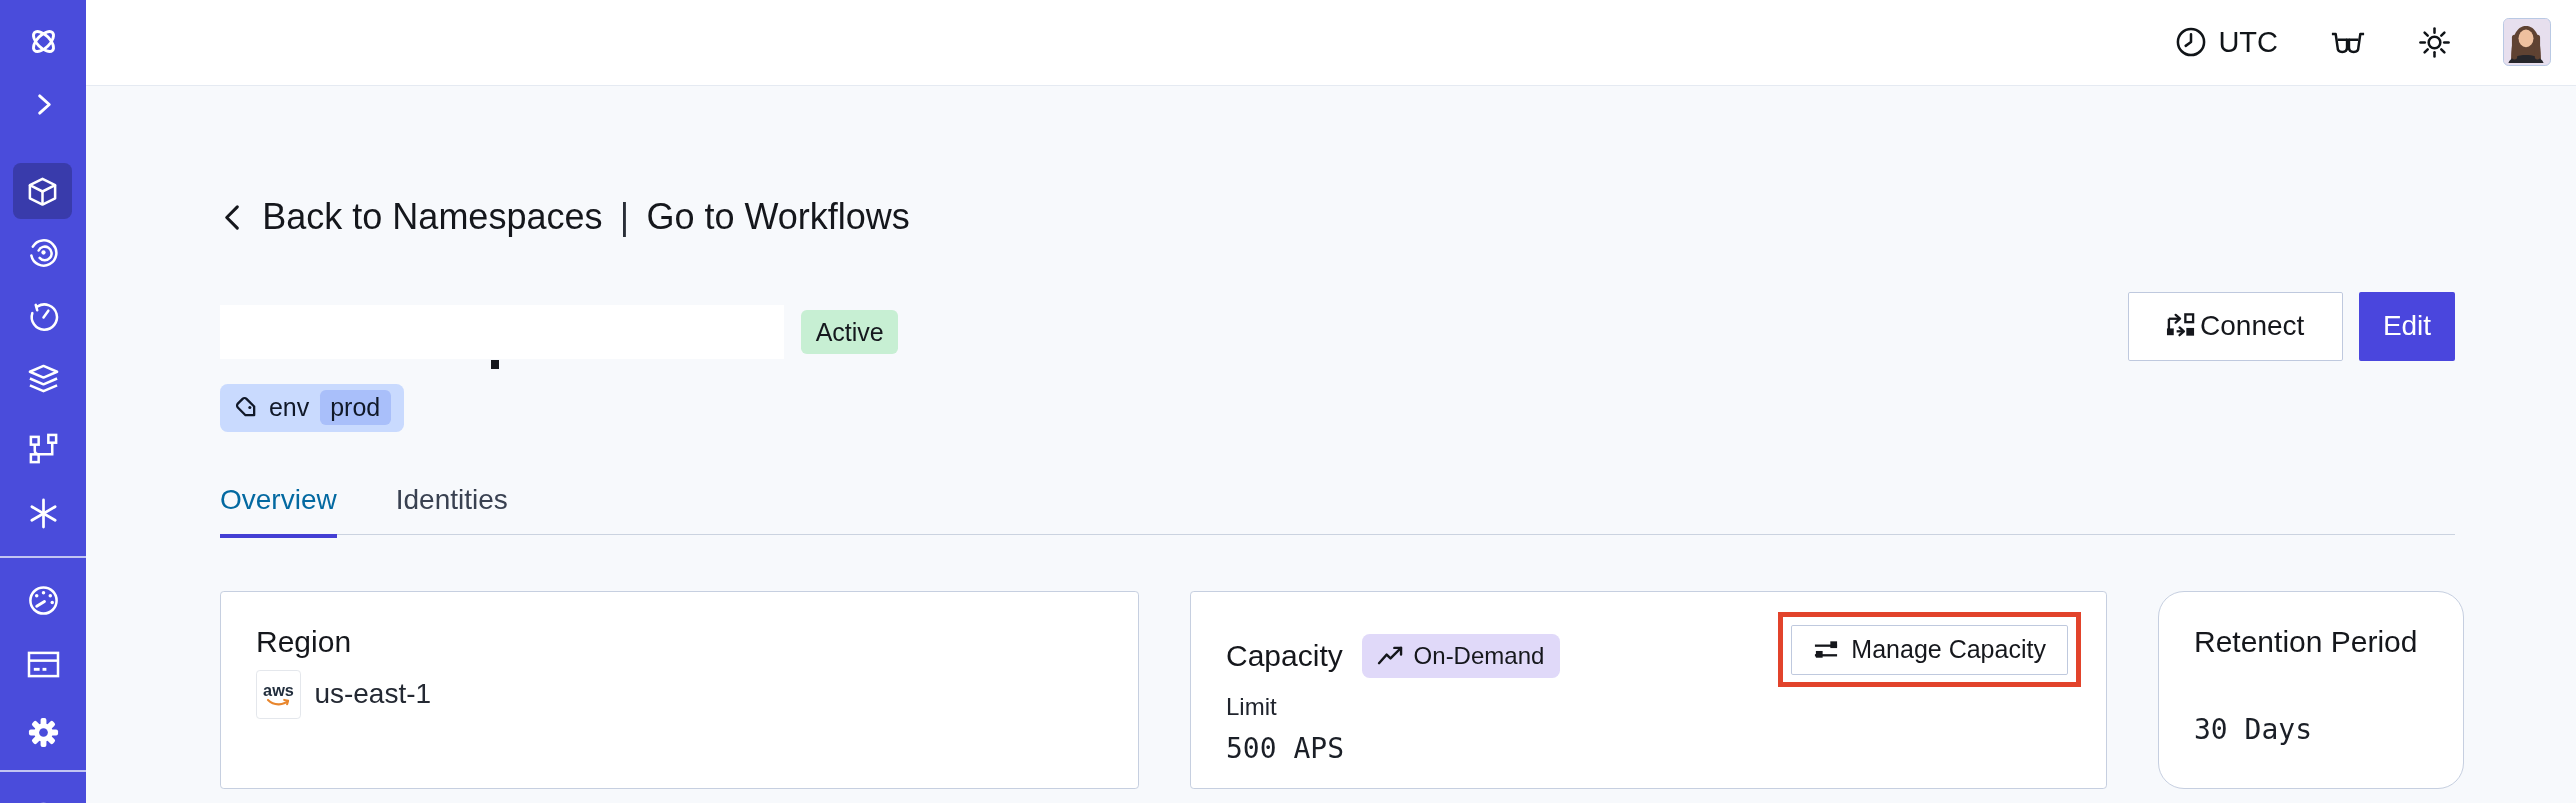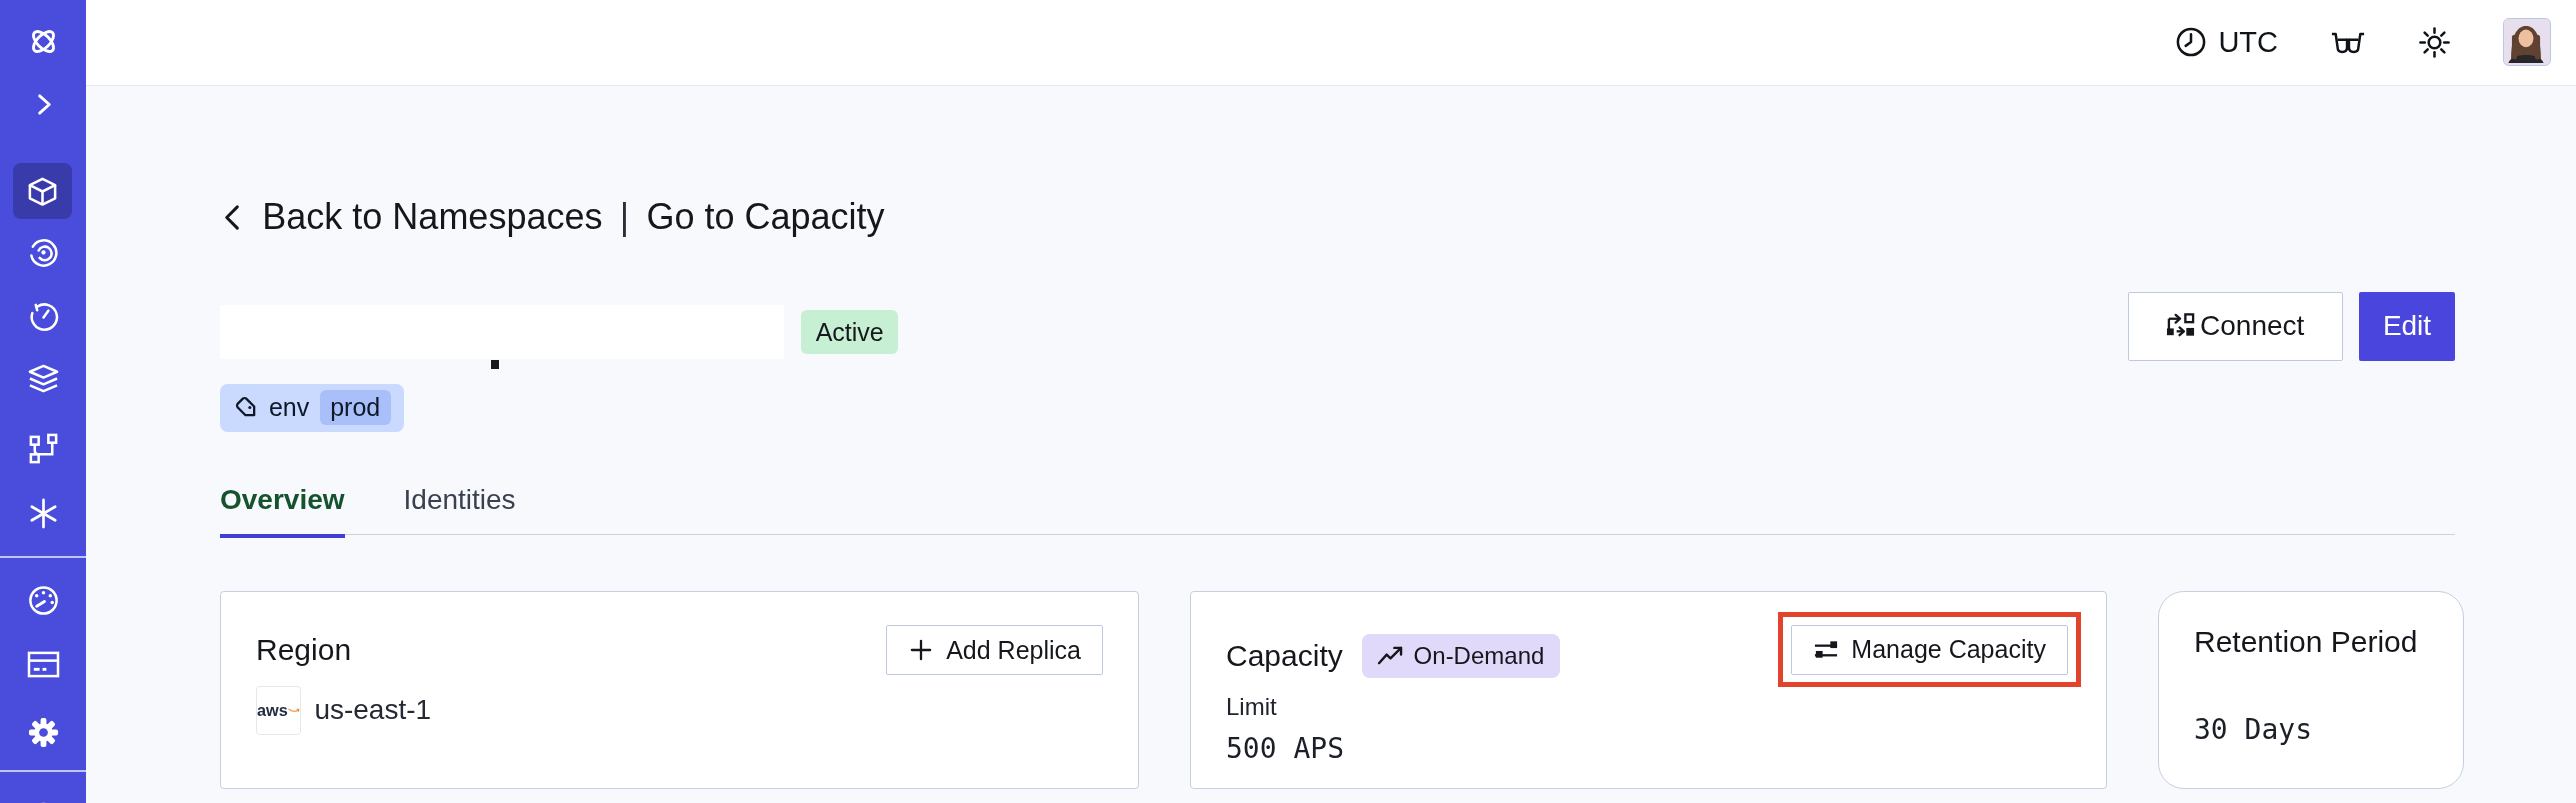--- a/index.html
+++ b/index.html
@@ -37,37 +37,37 @@
   .btn { display:inline-flex; align-items:center; justify-content:center; gap:4px; border-radius:1.9px; cursor:pointer; font-size:28px; }
   .btn-connect { width:215px; height:69px; background:#FFFFFF; border:1.9px solid #BFC9DE; color:#15171C; }
   .btn-edit { width:96px; height:69px; background:#4A46DD; border:none; color:#FFFFFF; }
 
   .tag-row { margin-top:23px; }
   .tag-pill { display:inline-flex; align-items:center; gap:10.5px; background:#C9DAFE; border-radius:7.7px; padding:6.7px 13.4px; font-size:25px; color:#101828; }
   .tag-chip { background:#A9BFFA; border-radius:5.8px; padding:2.9px 10.5px; }
 
   .tabs { margin-top:52px; display:flex; gap:59px; border-bottom:1.9px solid #CBD3E0; }
   .tab { font-size:28px; padding-bottom:18px; color:#394151; cursor:pointer; border-bottom:4.8px solid transparent; margin-bottom:-3.4px; }
-  .tab.active { color:#14532d; font-weight:700; border-bottom-color:#443FD4; }
+  .tab.active { color:#0369a1; font-weight:400; border-bottom-color:#443FD4; }
 
   .cards { margin-top:56px; display:flex; gap:51px; }
   .card { background:#FFFFFF; border:1.9px solid #C6CFE0; border-radius:3.8px; height:198px; padding:33px 35px; }
   .card-region { flex:0 0 919px; }
   .card-capacity { flex:0 0 917px; }
   .card-retention { flex:0 0 306px;border-radius:26px; }
   .card-head { display:flex; justify-content:space-between; align-items:center; }
   .head-left { display:flex; align-items:center; gap:19px; }
   .card-title { font-size:30px; font-weight:500; color:#15171C; }
   .ghost-btn { display:inline-flex; align-items:center; gap:12.5px; height:50px; padding:0 21px; background:#FFFFFF; border:1.9px solid #BFC9DE; border-radius:1.9px; font-size:25px; color:#15171C; cursor:pointer; white-space:nowrap; }
   .badge-ondemand { display:inline-flex; align-items:center; gap:9.6px; height:44px; padding:0 15.3px; background:#E0D9F9; border-radius:7.7px; font-size:24px; color:#15171C; }
   .field-label { margin-top:15.3px; font-size:24px; color:#20242D; }
   .value-row { margin-top:10.5px; display:flex; align-items:center; gap:13.4px; }
   .value-text { font-size:28px; color:#242933; }
   .mono { font-family:"DejaVu Sans Mono", monospace; font-size:28px; color:#1B1F27; }
-  .aws-chip { width:45px; height:49px; background:#FFFFFF; border:1.9px solid #E4E7EC; border-radius:3.8px; display:flex; flex-direction:row; align-items:center; justify-content:center; }
+  .aws-chip { width:45px; height:49px; background:#FFFFFF; border:1.9px solid #E4E7EC; border-radius:3.8px; display:flex; flex-direction:column; align-items:center; justify-content:center; }
   .aws-chip .aws-word { font-size:16.3px; font-weight:bold; color:#232F3E; line-height:1; }
   .highlight-red { border:5.8px solid #E2432B; padding:7.7px; margin:-13.4px -9.6px 0 0; }
   .retention-value { margin-top:54px; }
 </style>
 </head>
 <body>
 
 <div class="sidebar">
   <div class="nav-item" style="top:14.4px">
     <svg width="35" height="35" viewBox="0 0 36 36">
@@ -224,21 +224,21 @@
 </div>
 
 <div class="main">
 
   <div class="breadcrumb">
     <svg width="25" height="29" viewBox="0 0 26 30">
       <polyline points="18,4 7,15 18,26" fill="none" stroke="#15171C" stroke-width="3.2" stroke-linecap="round" stroke-linejoin="round"></polyline>
     </svg>
     <span class="crumb">Back to Namespaces</span>
     <span class="sep">|</span>
-    <span class="crumb">Go to Capacity</span>
+    <span class="crumb">Go to Workflows</span>
   </div>
 
   <div class="title-row">
     <div class="title-left">
       <div class="redacted-box">
         <div class="redact-dot"></div>
       </div>
       <span class="badge-active">Active</span>
     </div>
     <div class="actions">
@@ -277,29 +277,20 @@
   <div class="tabs">
     <div class="tab active">Overview</div>
     <div class="tab">Identities</div>
   </div>
 
   <div class="cards">
 
     <div class="card card-region">
       <div class="card-head">
         <div class="card-title">Region</div>
-        <button class="ghost-btn">
-          <svg width="26" height="26" viewBox="0 0 27 27">
-            <g stroke="#15171C" stroke-width="2.4" stroke-linecap="round">
-              <line x1="13.5" y1="4" x2="13.5" y2="23"></line>
-                <line x1="4" y1="13.5" x2="23" y2="13.5"></line>
-            </g>
-          </svg>
-          <span>Add Replica</span>
-        </button>
       </div>
       <div class="value-row">
         <div class="aws-chip">
           <span class="aws-word">aws</span>
           <svg width="25" height="8.6" viewBox="0 0 26 9">
             <path d="M2,2 C8,8 18,8 23,3" fill="none" stroke="#E8862D" stroke-width="2.2" stroke-linecap="round"></path>
             <path d="M23,3 L19,2 M23,3 L22,6.5" stroke="#E8862D" stroke-width="2.2" stroke-linecap="round"></path>
           </svg>
         </div>
         <span class="value-text">us-east-1</span>

